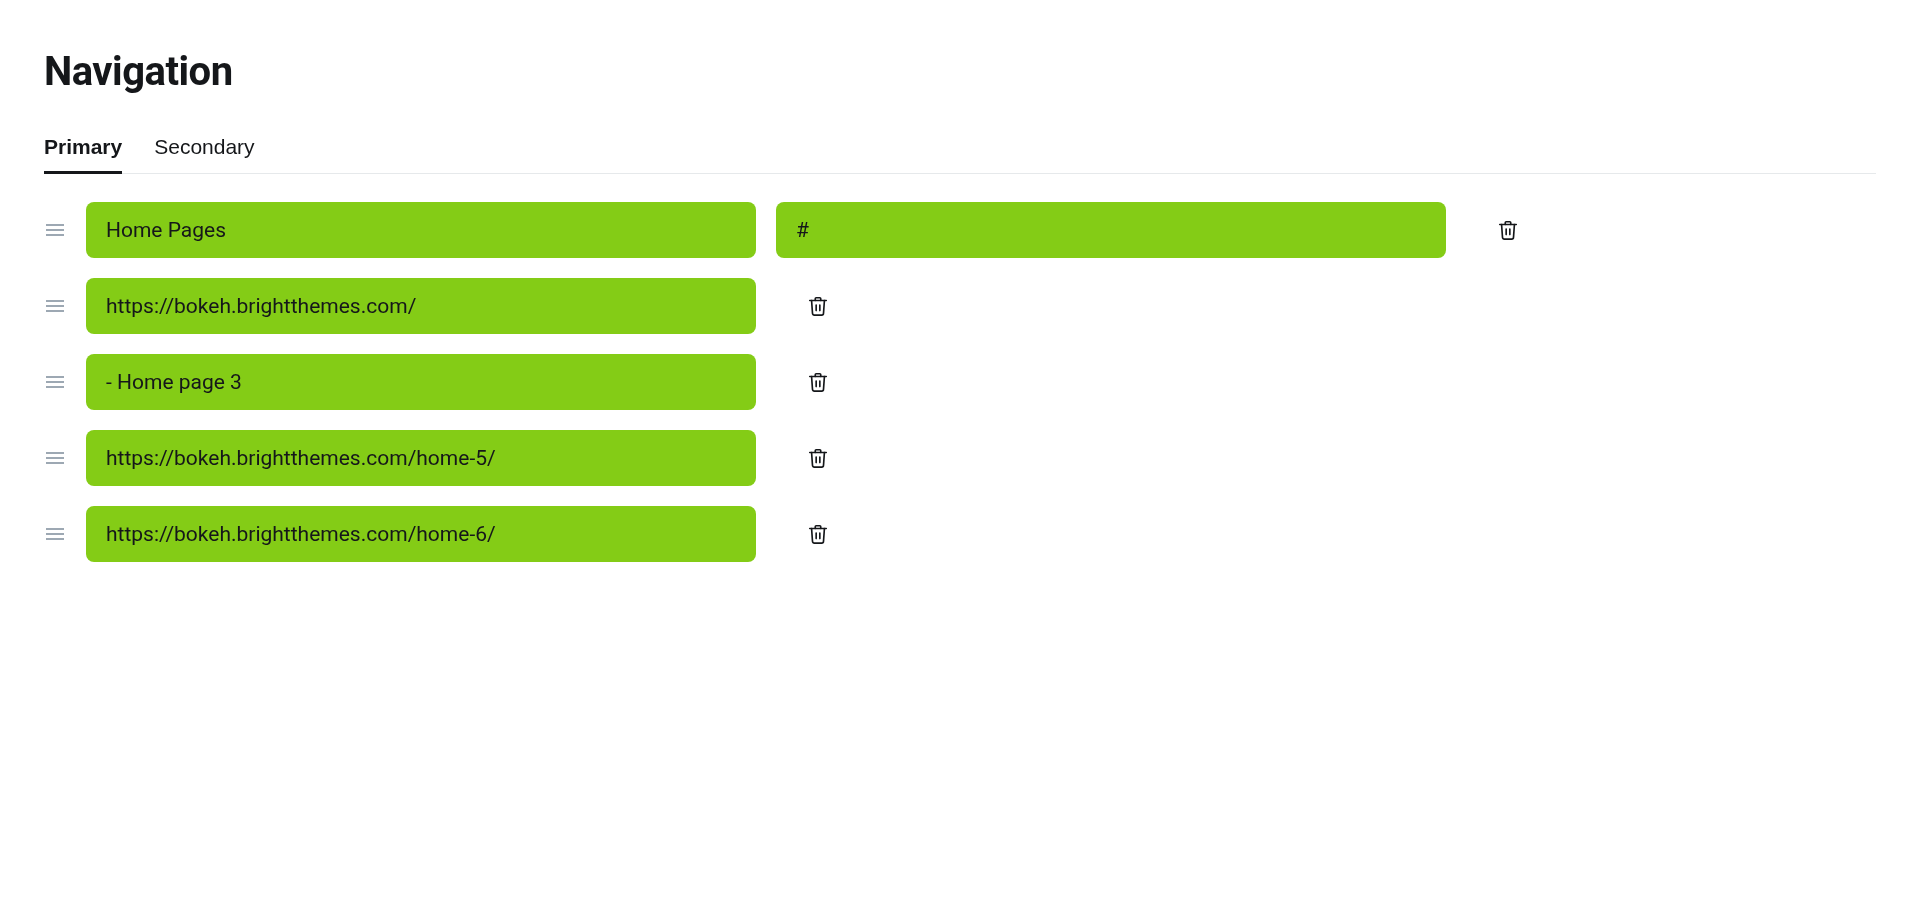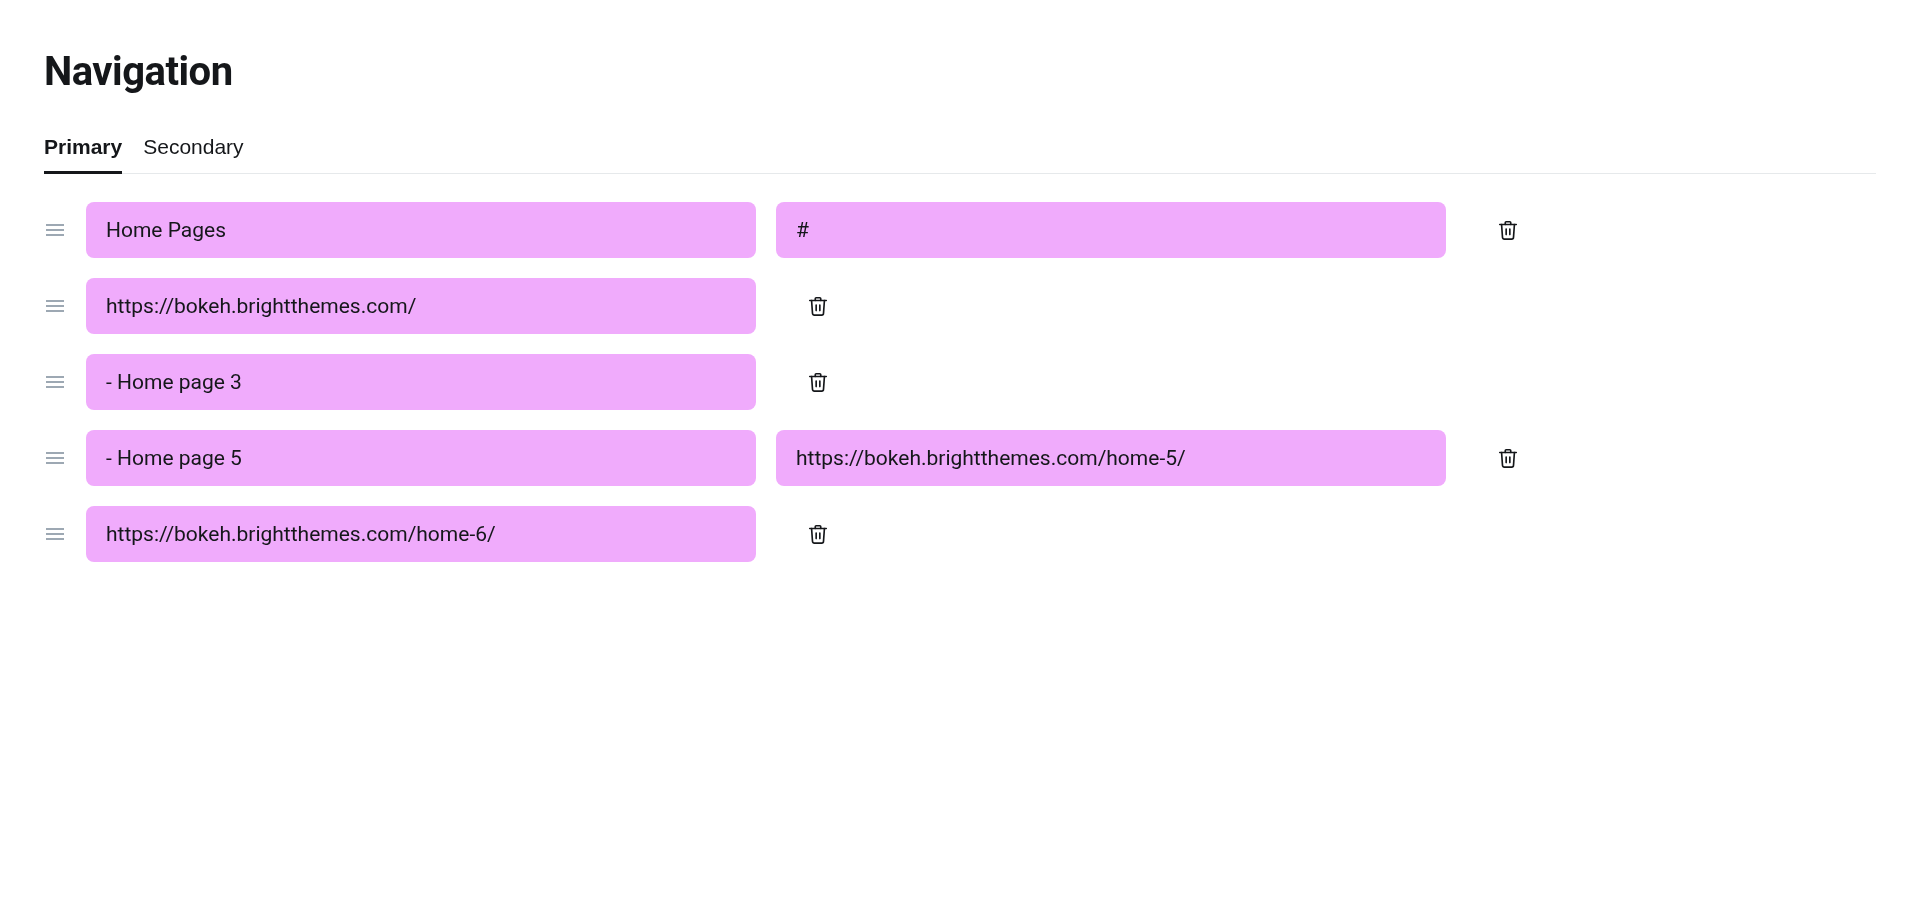--- a/index.html
+++ b/index.html
@@ -11,21 +11,21 @@
   width: 1920px;
 }
 .page-title {
   font-size: 40px;
   font-weight: 700;
   letter-spacing: -0.5px;
   margin-bottom: 40px;
 }
 .tabs {
   display: flex;
-  gap: 21px;
+  gap: 32px;
   border-bottom: 1px solid #e6e9eb;
   margin-bottom: 28px;
 }
 .tab {
   font-size: 21px;
   font-weight: 400;
   color: #15171a;
   padding-bottom: 14px;
   cursor: pointer;
   position: relative;
@@ -55,21 +55,21 @@
 .drag-handle {
   flex: 0 0 22px;
   display: flex;
   align-items: center;
   justify-content: center;
   cursor: grab;
   color: #7c8b9a;
 }
 .drag-handle svg { display: block; }
 .field {
-  background: #f0abfc;
+  background: #84cc16;
   border: none;
   border-radius: 8px;
   padding: 16px 20px;
   font-size: 21px;
   color: #15171a;
   font-family: inherit;
   outline: none;
 }
 .field.label-field { flex: 0 0 670px; width: 670px; }
 .field.url-field { flex: 0 0 670px; width: 670px; }
@@ -168,21 +168,20 @@
 
 
   <div class="nav-row">
     <span class="drag-handle">
       <svg width="18" height="12" viewBox="0 0 18 12" fill="none" stroke="currentColor" stroke-width="1.5">
           <line x1="0" y1="1" x2="18" y2="1"></line>
           <line x1="0" y1="6" x2="18" y2="6"></line>
           <line x1="0" y1="11" x2="18" y2="11"></line>
         </svg>
     </span>
-    <input class="field label-field" value="- Home page 5" style="">
     <input class="field url-field" value="https://bokeh.brightthemes.com/home-5/" style="">
     <button class="delete-btn">
       <span>
         <svg width="22" height="22" viewBox="0 0 24 24" fill="none" stroke="currentColor" stroke-width="1.8" stroke-linecap="round" stroke-linejoin="round">
             <polyline points="3 6 5 6 21 6"></polyline>
             <path d="M19 6l-1 14a2 2 0 0 1-2 2H8a2 2 0 0 1-2-2L5 6"></path>
             <path d="M10 11v6"></path>
             <path d="M14 11v6"></path>
             <path d="M9 6V4a1 1 0 0 1 1-1h4a1 1 0 0 1 1 1v2"></path>
           </svg>

